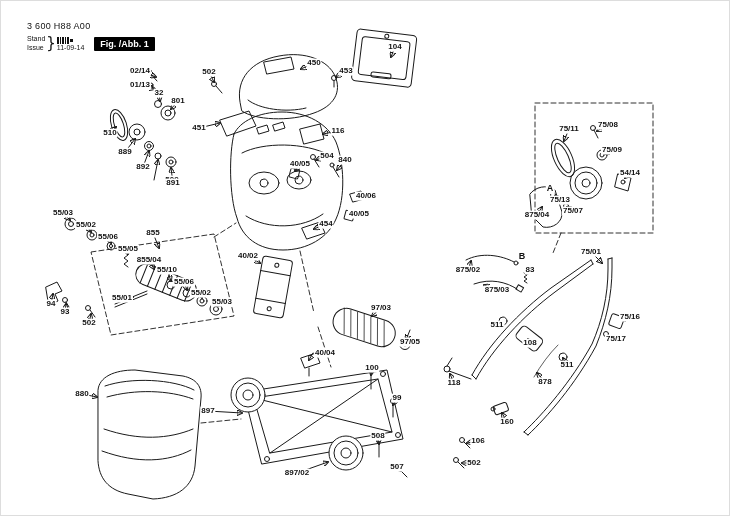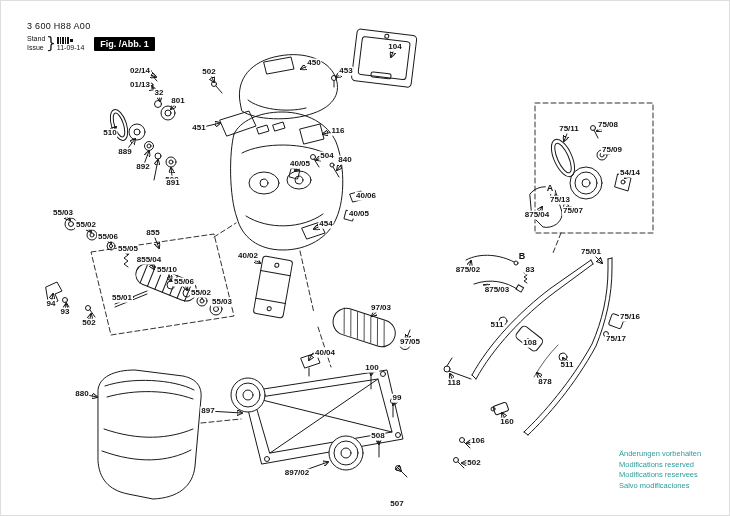--- a/index.html
+++ b/index.html
@@ -402,21 +402,21 @@
       <div class="part-label" style="left: 247px; top: 255px;">40/02</div>
       <div class="part-label" style="left: 380px; top: 307px;">97/03</div>
       <div class="part-label" style="left: 409px; top: 329px; margin-top: 12px;">97/05</div>
       <div class="part-label" style="left: 312px; top: 352px; margin-left: 12px;">40/04</div>
       <div class="part-label" style="left: 371px; top: 367px;">100</div>
       <div class="part-label" style="left: 81px; top: 393px;">880</div>
       <div class="part-label" style="left: 207px; top: 410px;">897</div>
       <div class="part-label" style="left: 396px; top: 397px;">99</div>
       <div class="part-label" style="left: 377px; top: 435px;">508</div>
       <div class="part-label" style="left: 296px; top: 472px;">897/02</div>
-      <div class="part-label" style="left: 396px; top: 466px; margin-top: 37px;">507</div>
+      <div class="part-label" style="left: 396px; top: 466px;">507</div>
       <div class="part-label" style="left: 477px; top: 440px;">106</div>
       <div class="part-label" style="left: 473px; top: 462px;">502</div>
       <div class="part-label" style="left: 506px; top: 421px;">160</div>
       <div class="part-label" style="left: 544px; top: 381px;">878</div>
       <div class="part-label" style="left: 453px; top: 382px;">118</div>
       <div class="part-label" style="left: 496px; top: 324px;">511</div>
       <div class="part-label" style="left: 529px; top: 342px;">108</div>
       <div class="part-label" style="left: 566px; top: 364px;">511</div>
       <div class="part-label" style="left: 467px; top: 269px;">875/02</div>
       <div class="part-label ref-marker" style="left: 521px; top: 256px;">B</div>
@@ -428,20 +428,14 @@
       <div class="part-label ref-marker" style="left: 549px; top: 188px;">A</div>
       <div class="part-label" style="left: 568px; top: 128px;">75/11</div>
       <div class="part-label" style="left: 607px; top: 124px;">75/08</div>
       <div class="part-label" style="left: 611px; top: 149px;">75/09</div>
       <div class="part-label" style="left: 629px; top: 172px;">54/14</div>
       <div class="part-label" style="left: 590px; top: 251px;">75/01</div>
       <div class="part-label" style="left: 629px; top: 316px;">75/16</div>
       <div class="part-label" style="left: 615px; top: 338px;">75/17</div>
     </div>
 
-  <div class="footer" style="color: rgb(46, 155, 155);">
-    <div>Änderungen vorbehalten</div>
-    <div>Modifications reserved</div>
-    <div>Modifications reservees</div>
-    <div>Salvo modificaciones</div>
-  </div>
 
 </div>
 
 </body></html>

